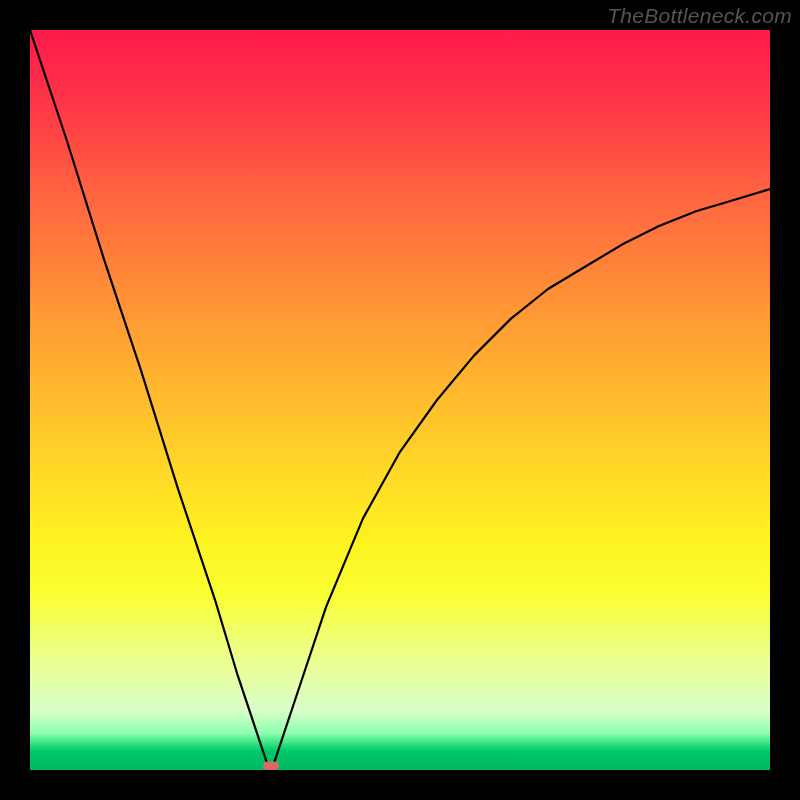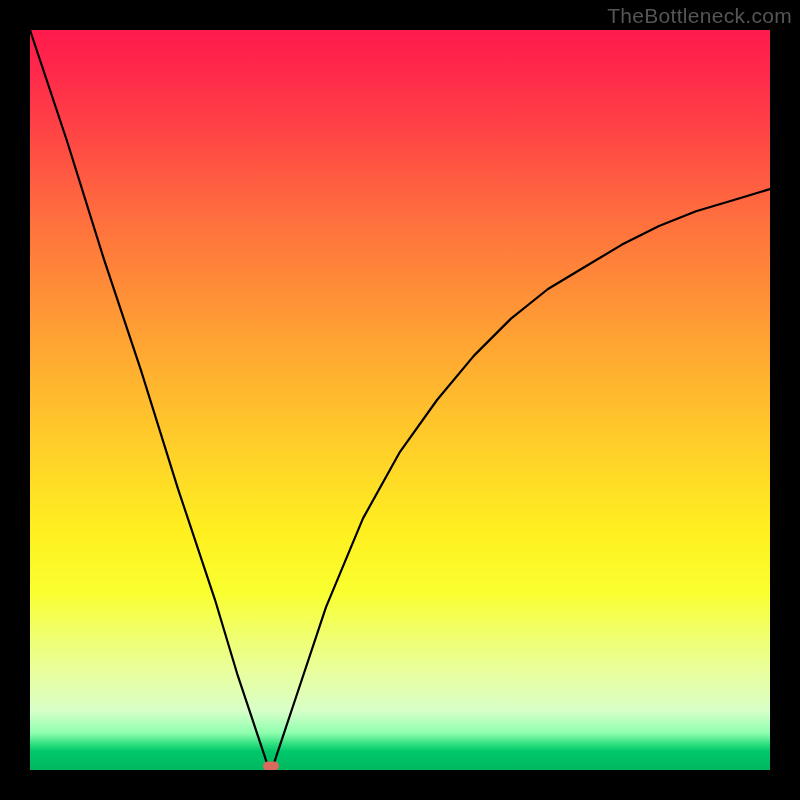--- a/index.html
+++ b/index.html
@@ -11,20 +11,21 @@
     overflow: hidden;
     font-family: Arial, Helvetica, sans-serif;
   }
   .frame {
     position: absolute;
     left: 0;
     top: 0;
     width: 800px;
     height: 800px;
     background: #000;
+    font-style: italic;
   }
   .plot-area {
     position: absolute;
     left: 30px;
     top: 30px;
     width: 740px;
     height: 740px;
     overflow: hidden;
   }
   .gradient-bg {

